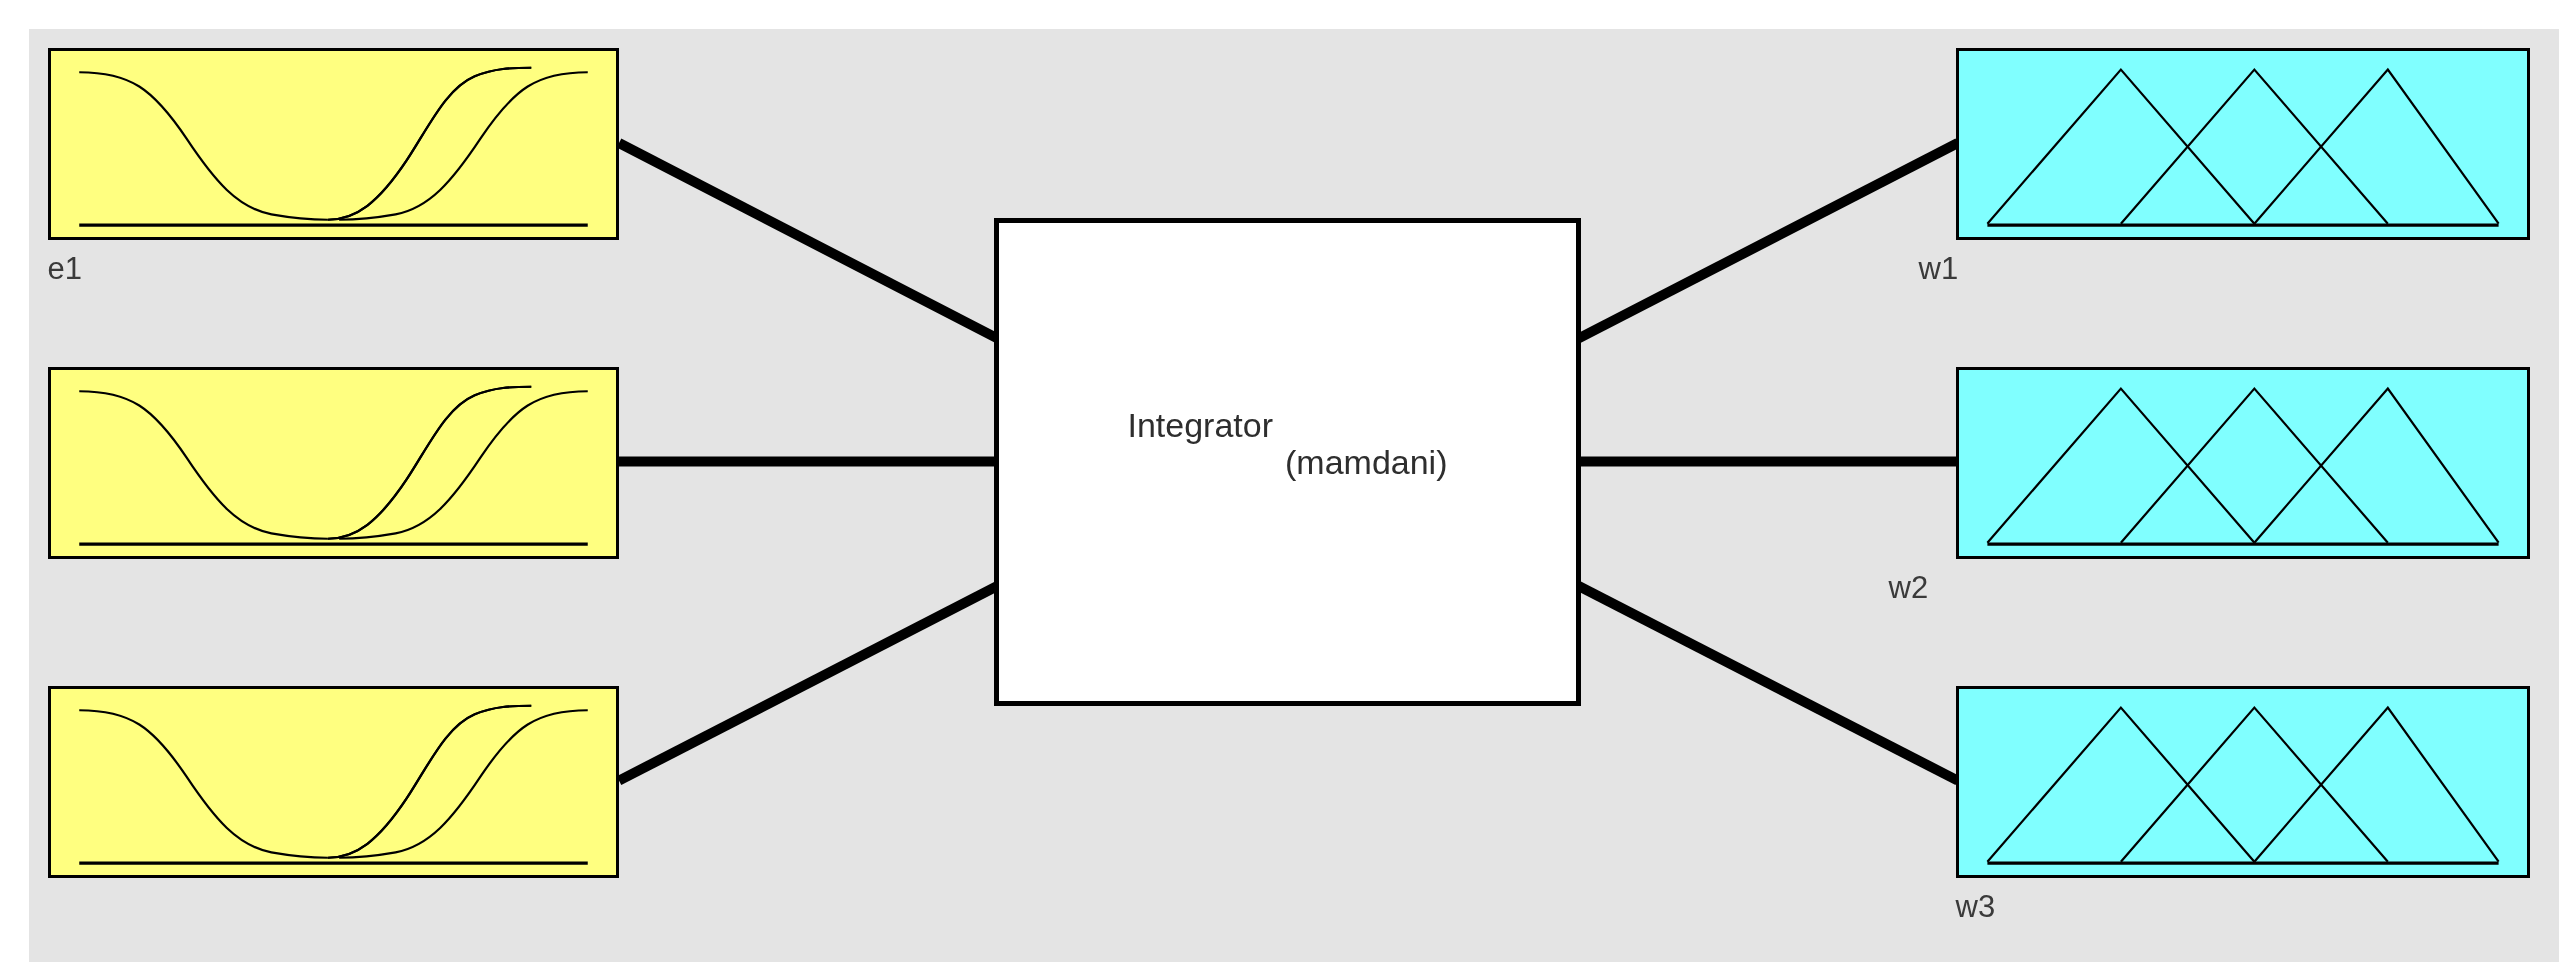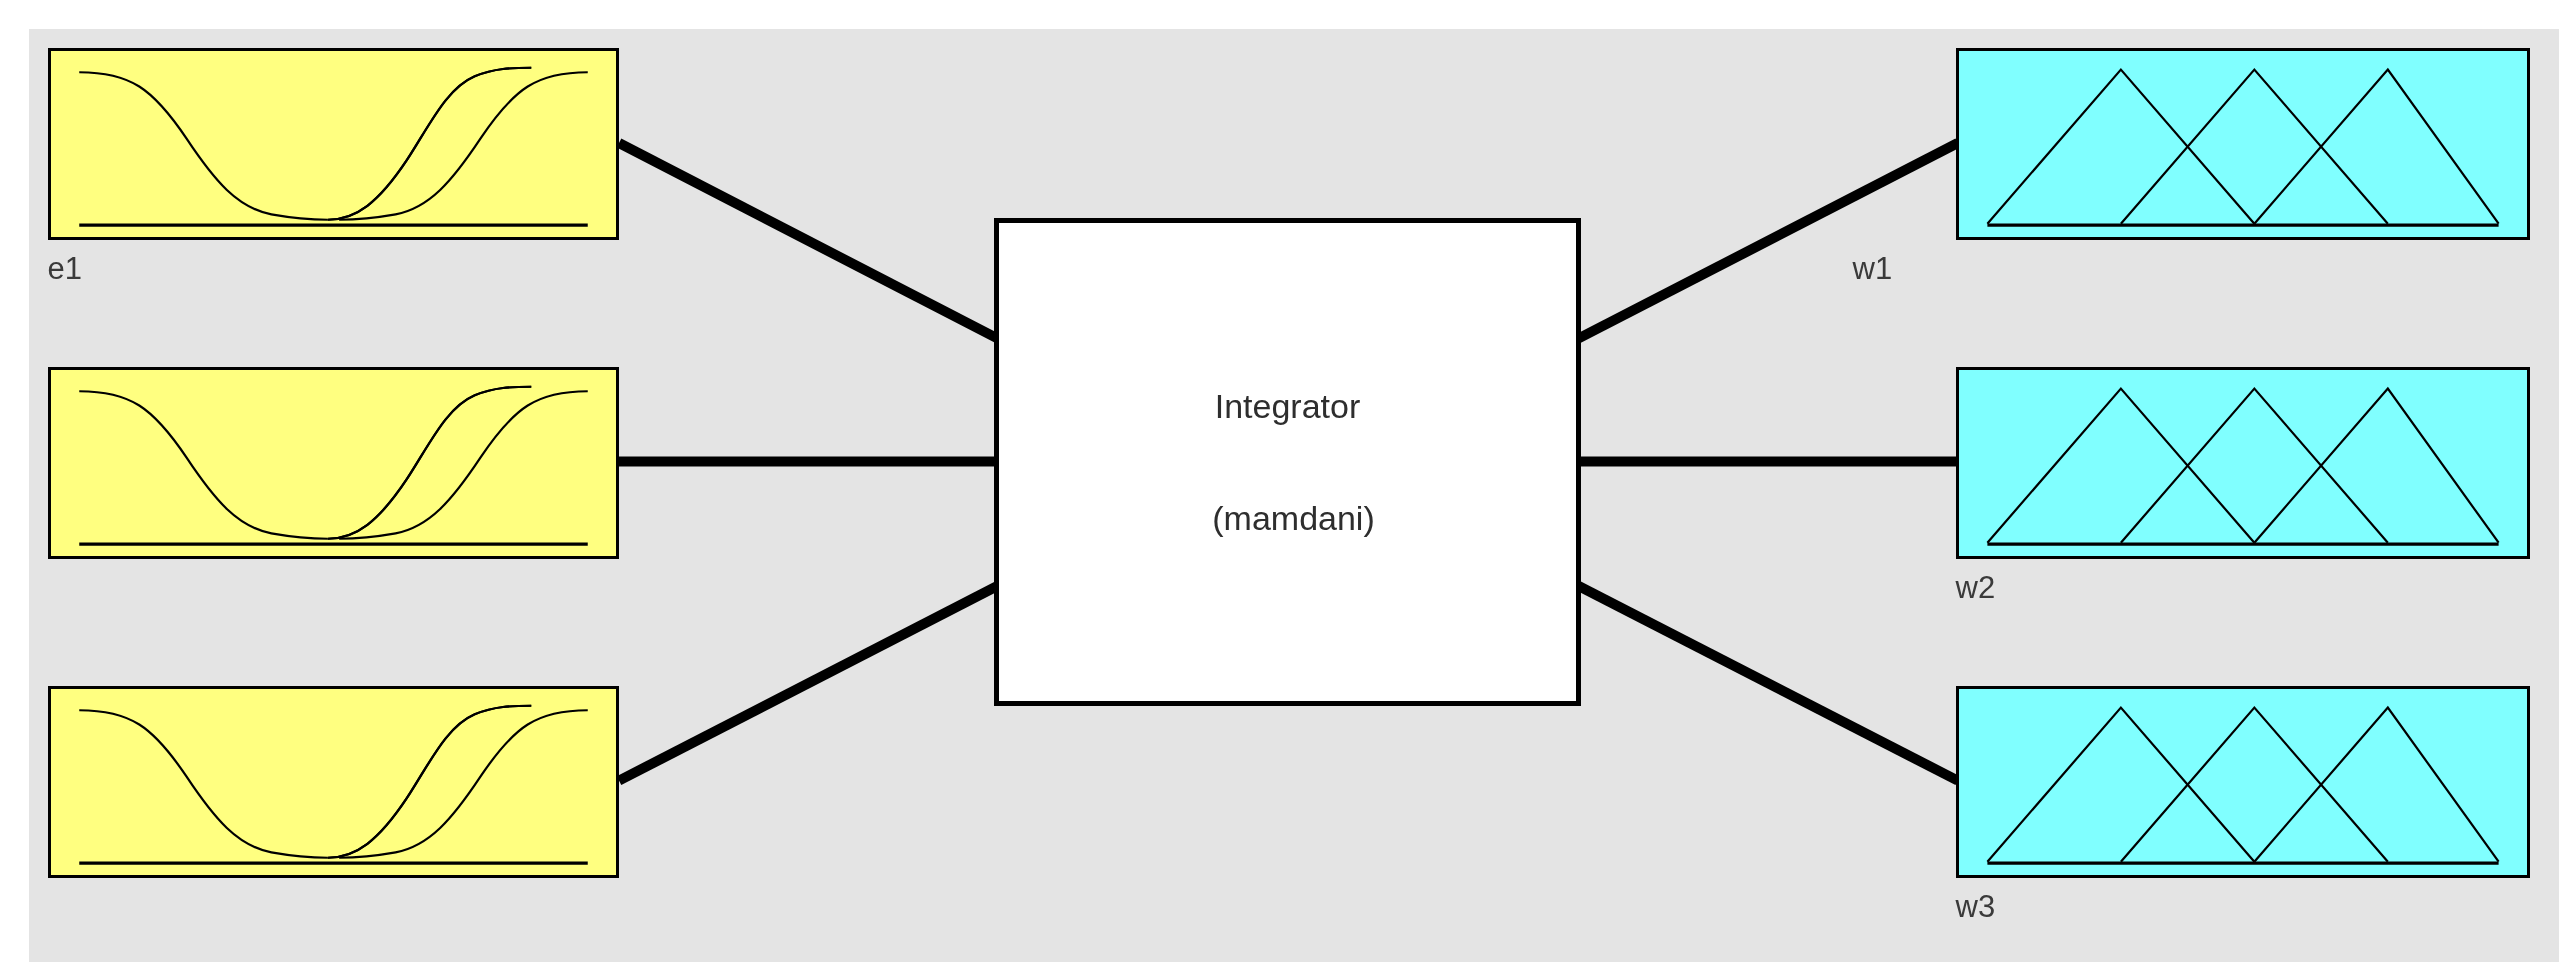--- a/index.html
+++ b/index.html
@@ -74,21 +74,20 @@
   #system-block {
     position: absolute;
     box-sizing: border-box;
     left: 994px;
     top: 218px;
     width: 587px;
     height: 488px;
     background: #ffffff;
     border: 5.4px solid #000000;
     display: flex;
-    flex-direction: column;
     align-items: center;
     justify-content: center;
   }
   #system-block .sys-name {
     color: #2e2e2e;
     font-size: 34px;
     line-height: 38px;
     margin-bottom: 74px;
     white-space: nowrap;
     user-select: none;
@@ -165,31 +164,31 @@
     </div>
 
     <div class="var-box output" style="left:1927px; top:19px; width:574px; height:192px;">
       <svg viewBox="0 0 200 70" preserveAspectRatio="none">
         <path class="mf-curve" d="M 10,65 L 57,7 L 104,65"></path>
         <path class="mf-curve" d="M 57,65 L 104,7 L 151,65"></path>
         <path class="mf-curve" d="M 104,65 L 151,7 L 190,65"></path>
         <path class="mf-baseline" d="M 10,65.5 L 190,65.5"></path>
       </svg>
     </div>
-    <div class="var-label" style="left:1824px; top:223px; width:574px;">w1</div>
+    <div class="var-label" style="left:1890px; top:223px; width:574px;">w1</div>
 
     <div class="var-box output" style="left:1927px; top:338px; width:574px; height:192px;">
       <svg viewBox="0 0 200 70" preserveAspectRatio="none">
         <path class="mf-curve" d="M 10,65 L 57,7 L 104,65"></path>
         <path class="mf-curve" d="M 57,65 L 104,7 L 151,65"></path>
         <path class="mf-curve" d="M 104,65 L 151,7 L 190,65"></path>
         <path class="mf-baseline" d="M 10,65.5 L 190,65.5"></path>
       </svg>
     </div>
-    <div class="var-label" style="left:1927px; top:542px; width:574px;">w2</div>
+    <div class="var-label" style="left:1860px; top:542px; width:574px;">w2</div>
 
     <div class="var-box output" style="left:1927px; top:657px; width:574px; height:192px;">
       <svg viewBox="0 0 200 70" preserveAspectRatio="none">
         <path class="mf-curve" d="M 10,65 L 57,7 L 104,65"></path>
         <path class="mf-curve" d="M 57,65 L 104,7 L 151,65"></path>
         <path class="mf-curve" d="M 104,65 L 151,7 L 190,65"></path>
         <path class="mf-baseline" d="M 10,65.5 L 190,65.5"></path>
       </svg>
     </div>
     <div class="var-label" style="left:1927px; top:861px; width:574px;">w3</div>

